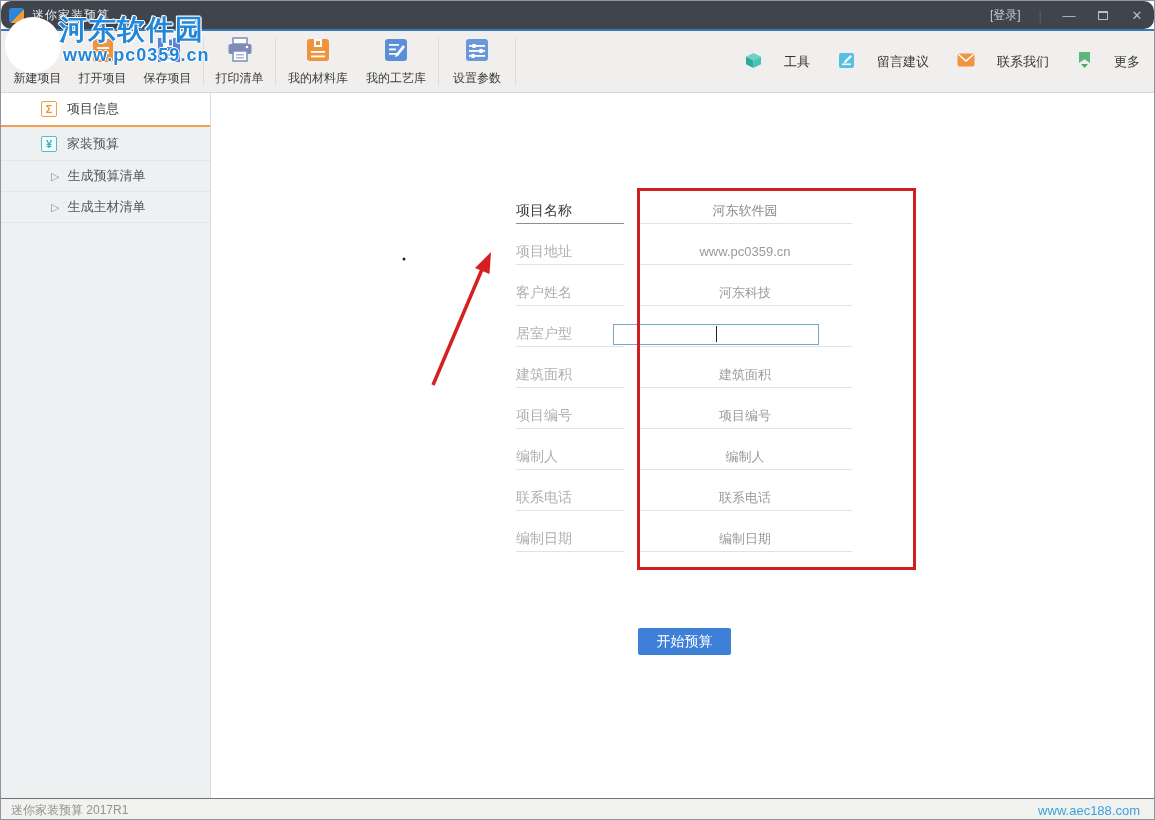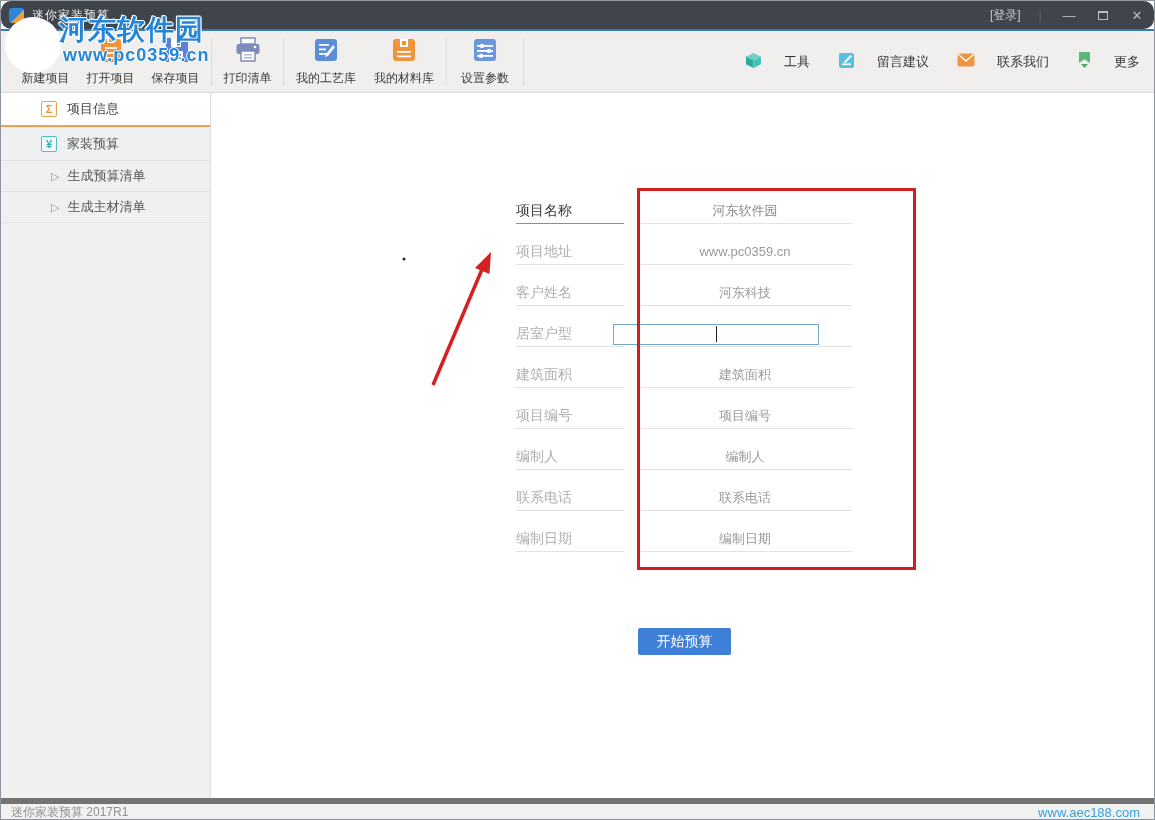--- a/index.html
+++ b/index.html
@@ -12,21 +12,21 @@
       background:linear-gradient(135deg,#2e86d8 55%, #f29b2e 55%); flex:0 0 auto; }
   .titlebar .title { color:#e9e9e9; font-size:12px; margin-left:8px; letter-spacing:1px; }
   .titlebar .spacer { flex:1; }
   .titlebar .login { color:#c8ccd2; font-size:12px; margin-right:18px; cursor:pointer; }
   .titlebar .tsep { color:#5a6069; font-size:13px; margin-right:10px; }
   .winbtn { width:34px; height:28px; display:flex; align-items:center; justify-content:center; color:#b9bec5; font-size:13px; cursor:pointer; }
   .winbtn .maxbox { display:block; width:10px; height:9px; border:1px solid #b9bec5; border-top-width:2px; }
   .accent-line { position:absolute; left:0; top:28px; width:100%; height:2px; background:#3579b8; }
 
   
-  .toolbar { position:absolute; left:0; top:30px; width:100%; height:62px; background:#f0efed; border-bottom:1px solid #d8d8d6; display:flex; align-items:stretch; padding-left:12px; }
+  .toolbar { position:absolute; left:0; top:30px; width:100%; height:62px; background:#f0efed; border-bottom:1px solid #d8d8d6; display:flex; align-items:stretch; padding-left:4px; }
   .tbtn { display:flex; flex-direction:column; align-items:center; justify-content:center; gap:3px; cursor:pointer; }
   .tbtn .lbl { font-size:12px; color:#3c3c3c; white-space:nowrap; }
   .w65 { width:65px; } .w78 { width:78px; } .w70 { width:70px; }
   .tb-sep { width:1px; background:#dddddb; height:48px; align-self:center; margin:0 3px; }
   .toolbar-right { position:absolute; right:14px; top:30px; height:62px; display:flex; align-items:center; gap:28px; }
   .tlink { display:flex; align-items:center; gap:22px; cursor:pointer; }
   .tlink .lbl { font-size:13px; color:#333; }
 
   
   .sidebar { position:absolute; left:0; top:92px; width:210px; height:705px; background:#eef0f2; border-right:1px solid #dcdcdc; }
@@ -55,21 +55,21 @@
   .anno-svg { position:absolute; left:0; top:0; width:1155px; height:820px; pointer-events:none; z-index:7; }
 
   
   .watermark { position:absolute; left:0; top:8px; z-index:10; pointer-events:none; }
   .wm-text1 { position:absolute; left:58px; top:2px; font-size:28px; font-weight:bold; letter-spacing:1px; color:#2386d8; white-space:nowrap;
       text-shadow:1px 0 0 #fff,-1px 0 0 #fff,0 1px 0 #fff,0 -1px 0 #fff,1px 1px 0 #fff,-1px -1px 0 #fff; }
   .wm-text2 { position:absolute; left:62px; top:36px; font-size:18px; font-weight:bold; letter-spacing:1px; color:#2386d8; white-space:nowrap;
       text-shadow:1px 0 0 #fff,-1px 0 0 #fff,0 1px 0 #fff,0 -1px 0 #fff; }
 
   
-  .statusbar { position:absolute; left:0; top:797px; width:100%; height:23px; background:#f1f1ef; border-top:6px solid #737373; display:flex; align-items:center; }
+  .statusbar { position:absolute; left:0; top:797px; width:100%; height:23px; background:#f1f1ef; border-top:1px solid #737373; display:flex; align-items:center; }
   .statusbar .sleft { margin-left:10px; font-size:12px; color:#929292; }
   .statusbar .sright { margin-left:auto; margin-right:14px; font-size:13px; color:#3aa0dc; cursor:pointer; }
 </style>
 </head>
 <body>
 
 <div class="window">
 
   <div class="titlebar">
     <div class="app-ico"></div>
@@ -135,40 +135,40 @@
             <rect x="9" y="17" width="8" height="1.5" fill="#aeb8d6"></rect>
             <rect x="9" y="20" width="8" height="1.5" fill="#aeb8d6"></rect>
           </svg>
       </span>
       <span class="lbl">打印清单</span>
     </div>
     <div class="tb-sep"></div>
     <div class="tbtn w78">
       <span>
         <svg width="26" height="26" viewBox="0 0 26 26">
+            <rect x="2" y="2" width="22" height="22" rx="3" fill="#ef943c"></rect>
+            <rect x="9" y="2" width="8" height="8" fill="#fff"></rect>
+            <rect x="11" y="4" width="4" height="4" fill="#ef943c"></rect>
+            <rect x="6" y="14" width="14" height="1.8" fill="#fff"></rect>
+            <rect x="6" y="18.5" width="14" height="1.8" fill="#fff"></rect>
+          </svg>
+      </span>
+      <span class="lbl">我的材料库</span>
+    </div>
+    <div class="tbtn w78">
+      <span>
+        <svg width="26" height="26" viewBox="0 0 26 26">
             <rect x="2" y="2" width="22" height="22" rx="3" fill="#5a8fd8"></rect>
             <rect x="6" y="7" width="10" height="1.8" fill="#fff"></rect>
             <rect x="6" y="11.5" width="7" height="1.8" fill="#fff"></rect>
             <rect x="6" y="16" width="9" height="1.8" fill="#fff"></rect>
             <path d="M20 8 l-7 9 -1 3 3 -1 7 -9 z" fill="#fff" opacity=".95"></path>
           </svg>
       </span>
       <span class="lbl">我的工艺库</span>
-    </div>
-    <div class="tbtn w78">
-      <span>
-        <svg width="26" height="26" viewBox="0 0 26 26">
-            <rect x="2" y="2" width="22" height="22" rx="3" fill="#ef943c"></rect>
-            <rect x="9" y="2" width="8" height="8" fill="#fff"></rect>
-            <rect x="11" y="4" width="4" height="4" fill="#ef943c"></rect>
-            <rect x="6" y="14" width="14" height="1.8" fill="#fff"></rect>
-            <rect x="6" y="18.5" width="14" height="1.8" fill="#fff"></rect>
-          </svg>
-      </span>
-      <span class="lbl">我的材料库</span>
     </div>
     <div class="tb-sep"></div>
     <div class="tbtn w70">
       <span>
         <svg width="26" height="26" viewBox="0 0 26 26">
             <rect x="2" y="2" width="22" height="22" rx="3" fill="#6b97dd"></rect>
             <rect x="5" y="8" width="16" height="1.8" fill="#fff"></rect>
             <circle cx="10" cy="8.9" r="2.2" fill="#fff"></circle>
             <rect x="5" y="13" width="16" height="1.8" fill="#fff"></rect>
             <circle cx="17" cy="13.9" r="2.2" fill="#fff"></circle>

